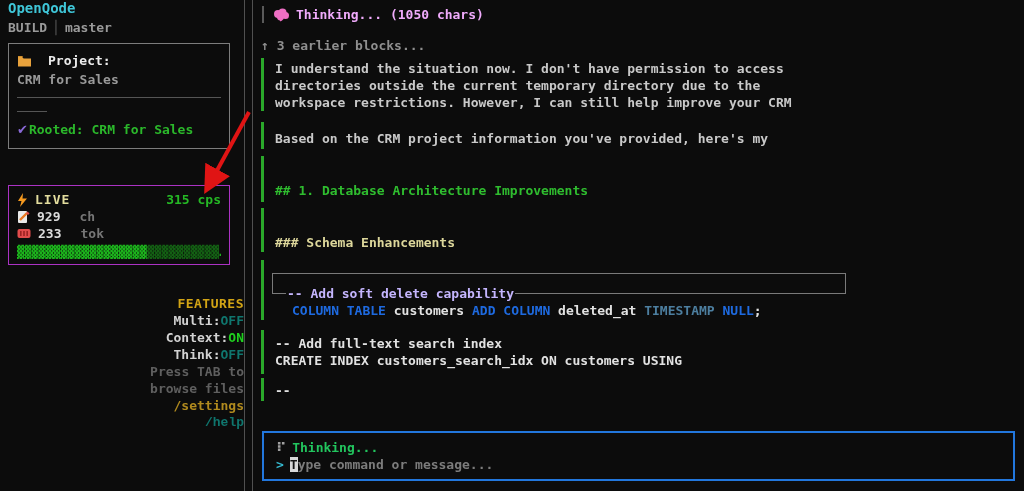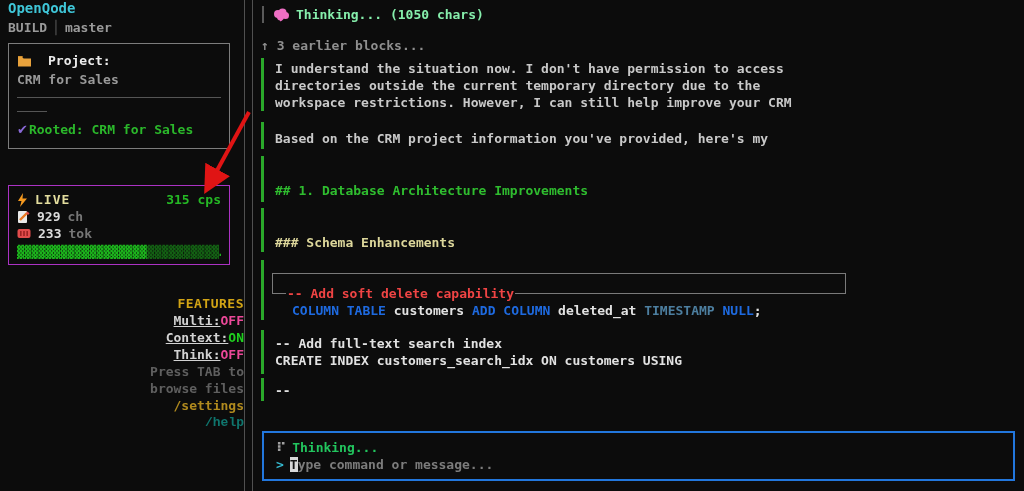--- a/index.html
+++ b/index.html
@@ -22,50 +22,50 @@
   .proj-name { color:#9a9a9a; margin-top:2px; }
   .hr { border-top:1px solid #555; margin-top:9px; }
   .hr.short { width:30px; margin-top:13px; }
   .rooted { margin-top:9px; color:#2bb82b; }
   .rooted .check { color:#8a6ad8; font-family:"DejaVu Sans",sans-serif; margin-right:1px; }
   .live-panel { margin-top:36px; height:80px; padding:5px 8px 0 8px; border-color:#ab32c4; }
   .lrow { display:flex; align-items:center; gap:7px; height:17px; }
   .live-label { color:#e3dd9e; font-weight:700; letter-spacing:1px; }
   .cps { color:#25b825; margin-left:auto; }
   .metric-val { color:#dcdcdc; }
-  .metric-unit { color:#767676; }
+  .metric-unit { color:#767676;margin-left:12px; }
   .progress { margin-top:2px; font-size:12px; letter-spacing:0; white-space:nowrap; overflow:hidden; }
   .pg-fill { color:#1cb41c; }
   .pg-dim { color:#136013; }
   .pg-ell { color:#1cb41c; }
   .features { margin-top:30px;text-align:right; }
   .f-head { color:#d2a415; font-weight:700; letter-spacing:.5px; }
   .f-row { height:17px; }
-  .f-label { display:inline-block; width:63px; color:#d2d2d2;text-decoration:underline; }
-  .f-off { color:#ec4899; }
+  .f-label { display:inline-block; width:63px; color:#d2d2d2; }
+  .f-off { color:#0f766e; }
   .f-on { color:#1fcf1f; }
   .f-hint { color:#5f5f5f; }
   .f-cmd-settings { color:#b08a1e; }
   .f-cmd-help { color:#0f766e;font-family:Liberation Mono, monospace; }
   
   .vline { position:absolute; top:0; bottom:0; width:1px; background:#505050; }
   
   .main { position:absolute; left:253px; top:0; width:771px; height:491px; }
   .mblock { position:absolute; white-space:pre; }
   .gbar { border-left:3px solid #2aa82a; padding-left:11px; }
-  .status-row { left:9px; top:6px; display:flex; align-items:center; gap:6px; color:#86efac; }
+  .status-row { left:9px; top:6px; display:flex; align-items:center; gap:6px; color:#f0abfc; }
   .status-tick { width:2px; height:17px; background:#5a5a5a; margin-right:3px; }
   .earlier { left:8px; top:37px; color:#8f8f8f; }
   .para1 { left:8px; top:58px; padding-top:2px; }
   .para2 { left:8px; top:122px; padding-top:8px; height:27px; }
   .h2 { left:8px; top:156px; padding-top:26px; height:46px; color:#2fbd2f; font-weight:700; }
   .h3 { left:8px; top:208px; padding-top:26px; height:44px; color:#ddd79b; font-weight:700; }
   .codewrap { left:8px; top:260px; height:60px; width:640px; }
   .code-rect { position:absolute; left:8px; top:13px; width:574px; height:21px; border:1px solid #7a7a7a; }
-  .code-title { position:absolute; left:22px; top:25px; background:#0c0c0c; color:#ef4444; padding:0 1px; }
+  .code-title { position:absolute; left:22px; top:25px; background:#0c0c0c; color:#c4b5fd; padding:0 1px; }
   .sql-line { position:absolute; left:28px; top:42px; }
   .kw { color:#1e6ae0; } .ty { color:#4d7fa0; } .pl { color:#e2e2e2; }
   .code2 { left:8px; top:330px; padding-top:5px; height:44px; color:#e2e2e2; }
   .code3 { left:8px; top:378px; padding-top:4px; height:23px; color:#e2e2e2; }
   .inputbox { position:absolute; left:9px; top:431px; width:753px; height:50px; border:2px solid #2277dd; padding:6px 0 0 12px; }
   .spin { color:#a0a0a0; font-family:"DejaVu Sans",sans-serif; margin-right:6px; }
   .in-status { color:#22c55e; font-weight:700; }
   .prompt-ch { color:#35b9cf; margin-right:6px; }
   .cursor { background:#d8d8d8; color:#141414; }
   .placeholder { color:#7c7c7c; }

